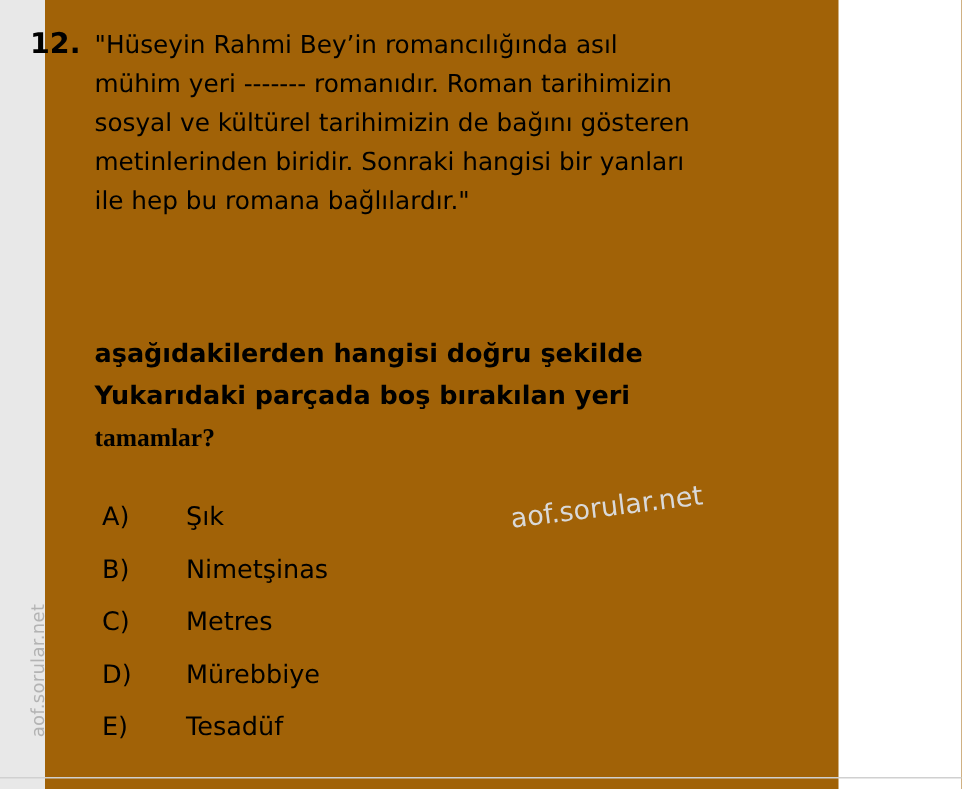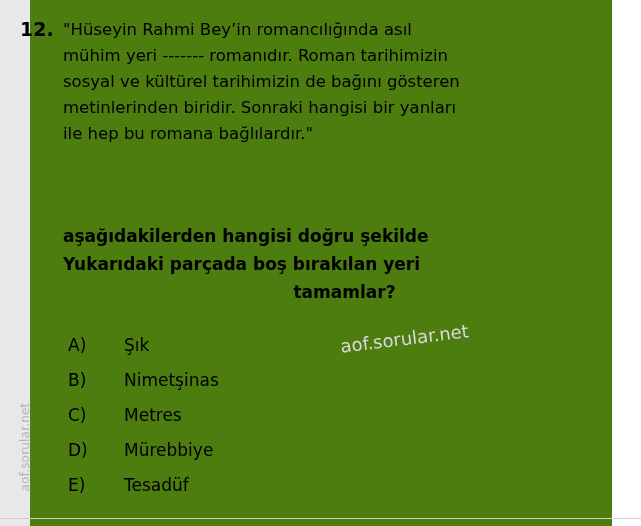--- a/index.html
+++ b/index.html
@@ -11,23 +11,23 @@
     height: 526px;
     background: #ffffff;
     font-family: "DejaVu Sans", sans-serif;
     position: relative;
     overflow: hidden;
   }
 
   .page {
     position: absolute;
     left: 0; top: 0;
-    width: 612px;
-    height: 526px;
-    background: #4d7c0f;
+    width: 559px;
+    height: 526px;
+    background: #a16207;
   }
 
   
   .left-strip {
     position: absolute;
     left: 0; top: 0;
     width: 30px;
     height: 526px;
     background: #e8e8e8;
   }
@@ -97,21 +97,22 @@
     width: 563px;
     font-size: 17px;
     line-height: 28px;
     font-weight: bold;
     color: #000;
     text-align: justify;
     text-justify: inter-word;
     font-family: "DejaVu Sans", sans-serif;
   }
   .prompt .last-line {
-    text-align: center;
+    text-align: left;
+    font-family: Liberation Serif, serif;
   }
 
   .options {
     position: absolute;
     left: 68px;
     top: 328px;
     width: 500px;
   }
   .option {
     position: relative;

